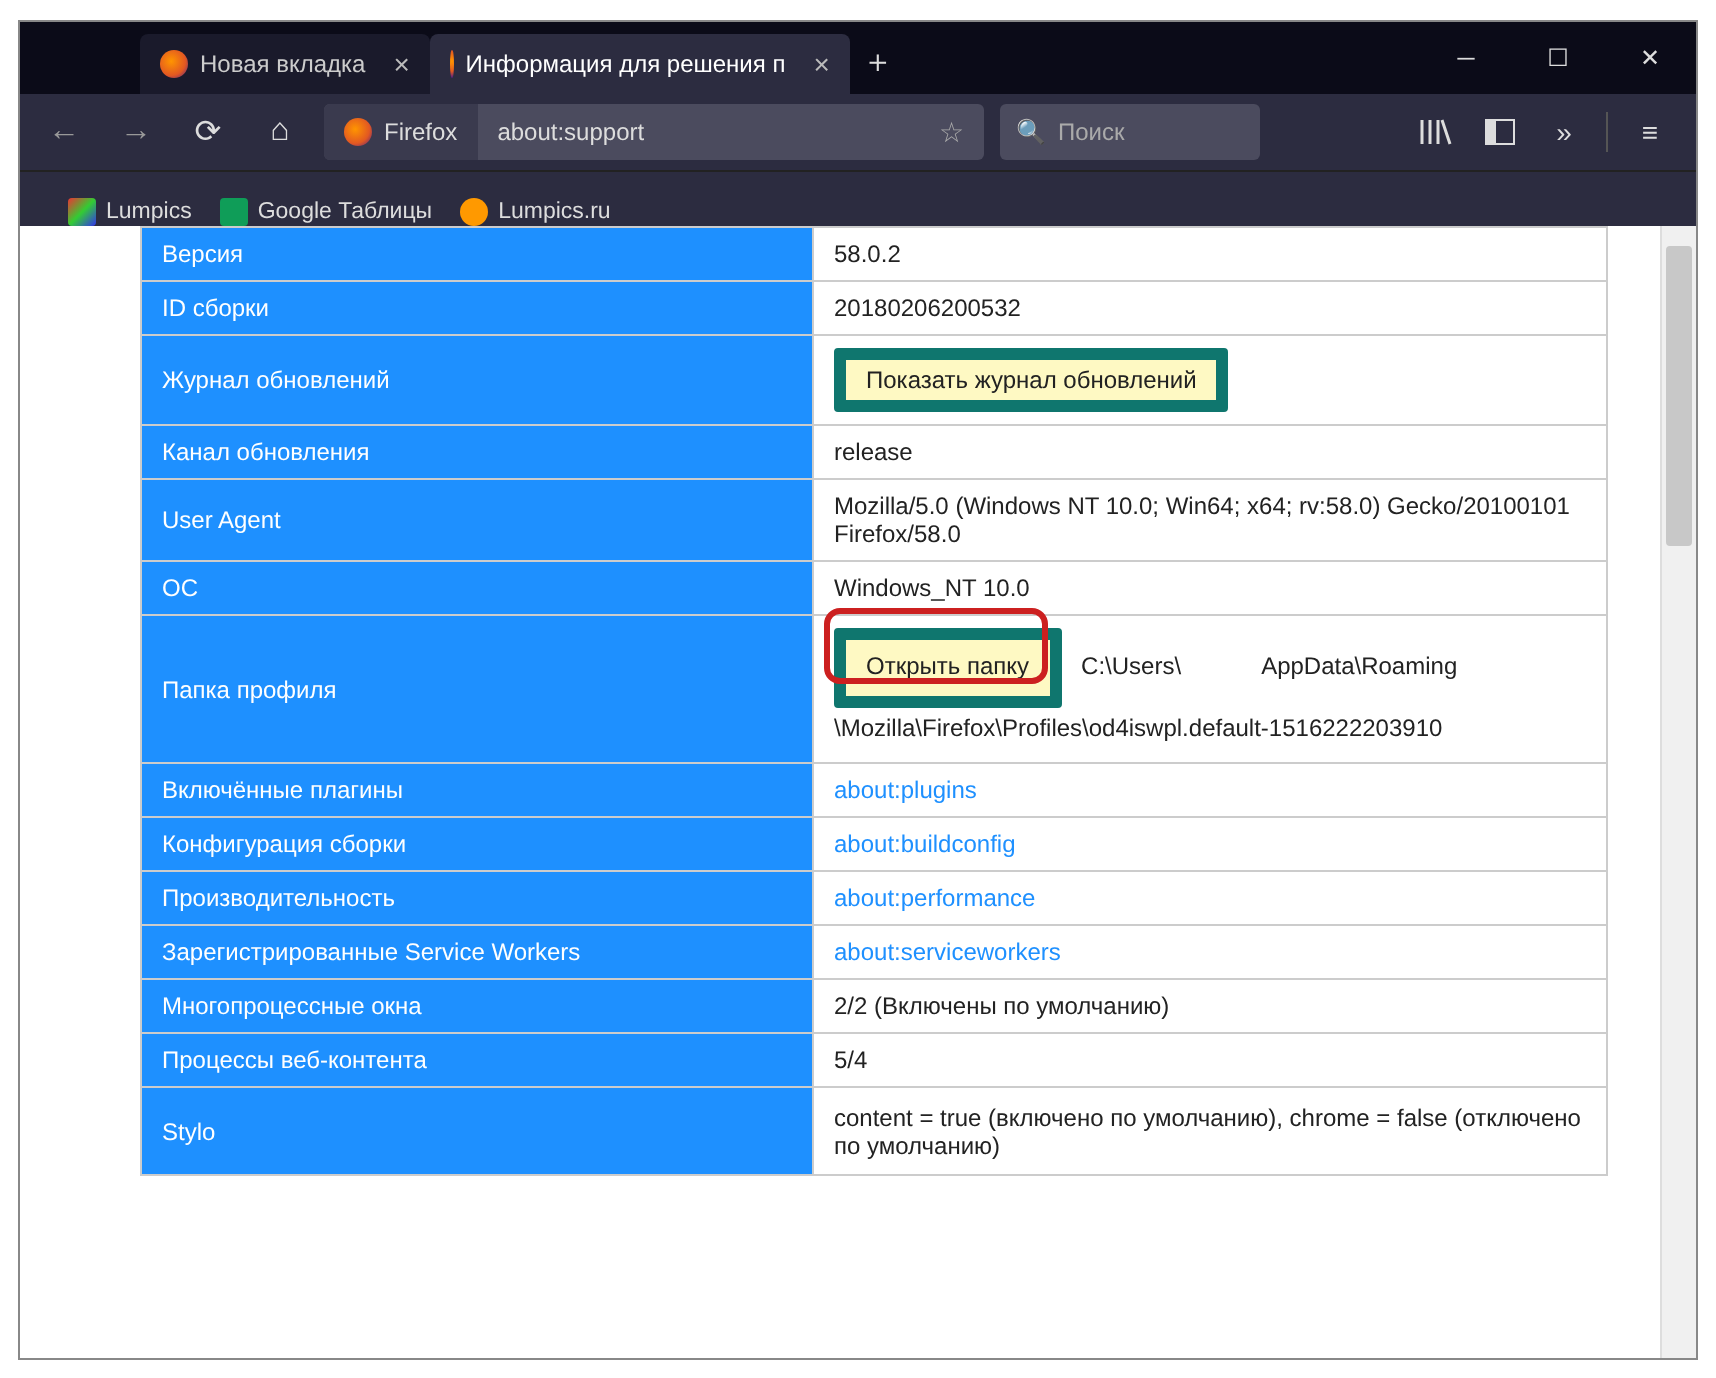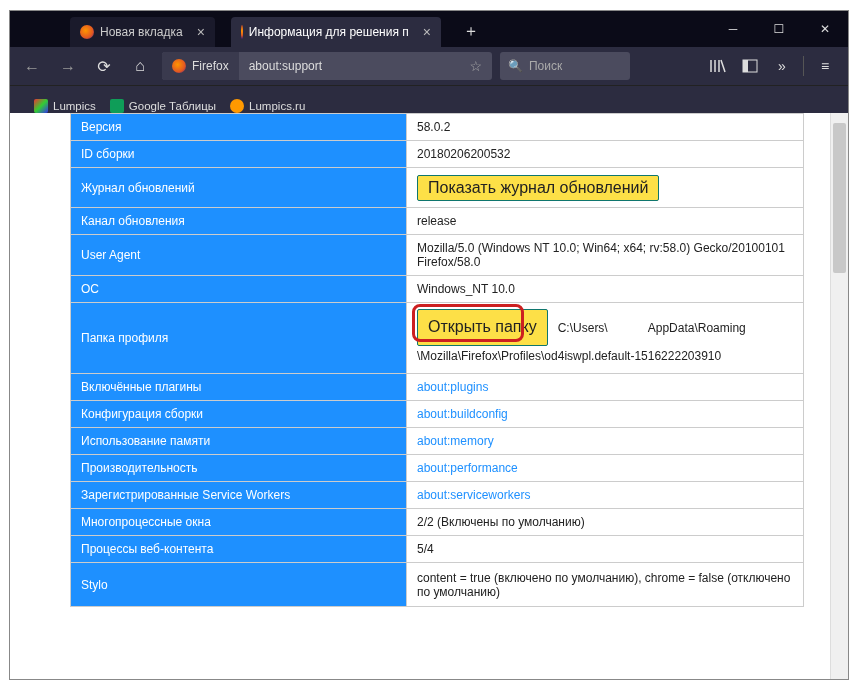--- a/index.html
+++ b/index.html
@@ -1,19 +1,19 @@
 <!DOCTYPE html>
 <html><head>
 <meta charset="utf-8">
 <style>
 *{box-sizing:border-box;margin:0;padding:0}
 body{font-family:"Segoe UI",Arial,sans-serif;font-size:12px;background:#fff;width:858px;height:689px;overflow:hidden;position:relative}
 .window{width:840px;height:670px;margin:10px auto 0;background:#fff;border:1px solid #888;display:flex;flex-direction:column;position:relative}
 .titlebar{height:36px;background:#0b0b18;display:flex;align-items:stretch;color:#ddd}
-.tabs{display:flex;align-items:center;gap:16px;padding-left:60px;flex:1}
+.tabs{display:flex;align-items:center;gap:0;padding-left:60px;flex:1}
 .tab{display:flex;align-items:center;gap:6px;height:30px;padding:0 10px;margin-top:6px;border-radius:4px 4px 0 0;font-size:12px;max-width:210px;overflow:hidden;white-space:nowrap;cursor:pointer}
 .tab.inactive{background:#1a1a2b;color:#ccc}
 .tab.active{background:#2c2c40;color:#fff}
 .tab-close{margin-left:8px;font-size:14px;line-height:1;cursor:pointer;color:#bbb}
 .newtab{width:28px;height:28px;display:flex;align-items:center;justify-content:center;color:#ddd;font-size:16px;cursor:pointer;margin-top:4px}
 .winbtns{display:flex;align-items:center;margin-left:auto}
 .winbtn{width:46px;height:36px;display:flex;align-items:center;justify-content:center;color:#ddd;font-size:12px;cursor:pointer}
 .toolbar{height:38px;background:#2c2c40;display:flex;align-items:center;padding:0 8px;gap:8px;color:#ccc}
 .navbtn{width:28px;height:28px;display:flex;align-items:center;justify-content:center;color:#999;font-size:16px;cursor:pointer;border-radius:3px}
 .navbtn.enabled{color:#ddd}
@@ -26,21 +26,21 @@
 .iconbtn{width:30px;height:28px;display:flex;align-items:center;justify-content:center;color:#ddd;cursor:pointer;font-size:14px}
 .bookbar{height:28px;background:#2c2c40;display:flex;align-items:flex-end;padding:0 24px;gap:14px;border-top:1px solid #222}
 .bm{display:flex;align-items:center;gap:5px;color:#ddd;font-size:11.5px;cursor:pointer}
 .bm-icon{width:14px;height:14px;display:inline-block;border-radius:2px}
 .content{flex:1;background:#fff;overflow:auto;position:relative}
 .content-inner{padding:0 0 0 60px}
 .info-table{width:734px;border-collapse:collapse;table-layout:fixed}
 .info-table th{background:#1e90ff;color:#fff;text-align:left;font-weight:normal;font-size:12px;padding:6px 10px;border:1px solid #ccc;width:336px;vertical-align:middle}
 .info-table td{background:#fff;color:#222;font-size:12px;padding:6px 10px;border:1px solid #ccc;vertical-align:middle;word-break:break-all}
 .info-table td a,.link{color:#1e90ff;text-decoration:none;cursor:pointer}
-.inbtn{background:#fde047;border:1px solid #0f766e;border-radius:2px;padding:3px 10px;font-size:16px;cursor:pointer;display:inline-block}
+.inbtn{background:#fef9c3;border:6px solid #0f766e;border-radius:2px;padding:3px 10px;font-size:12px;cursor:pointer;display:inline-block}
 .highlight{position:absolute;border:3px solid #cc2020;border-radius:8px;pointer-events:none}
 .scrollbar{position:absolute;right:0;top:102px;bottom:0;width:18px;background:#f0f0f0;border-left:1px solid #ddd}
 .scroll-thumb{position:absolute;left:2px;right:2px;top:10px;height:150px;background:#c8c8c8;border-radius:2px}
 .ff-logo{width:14px;height:14px;border-radius:50%;background:radial-gradient(circle at 40% 40%,#ff9500,#e25822 60%,#4a1a8a);display:inline-block}
 </style>
 </head>
 <body>
 
 <div class="window">
 
@@ -153,24 +153,20 @@
             </tr>
       <tr>
               <th>Включённые плагины</th>
               <td><a class="link">about:plugins</a></td>
             </tr>
       <tr>
               <th>Конфигурация сборки</th>
               <td><a class="link">about:buildconfig</a></td>
             </tr>
       <tr>
-              <th>Использование памяти</th>
-              <td><a class="link">about:memory</a></td>
-            </tr>
-      <tr>
               <th>Производительность</th>
               <td><a class="link">about:performance</a></td>
             </tr>
       <tr>
               <th>Зарегистрированные Service Workers</th>
               <td><a class="link">about:serviceworkers</a></td>
             </tr>
       <tr>
               <th>Многопроцессные окна</th>
               <td>2/2 (Включены по умолчанию)</td>

